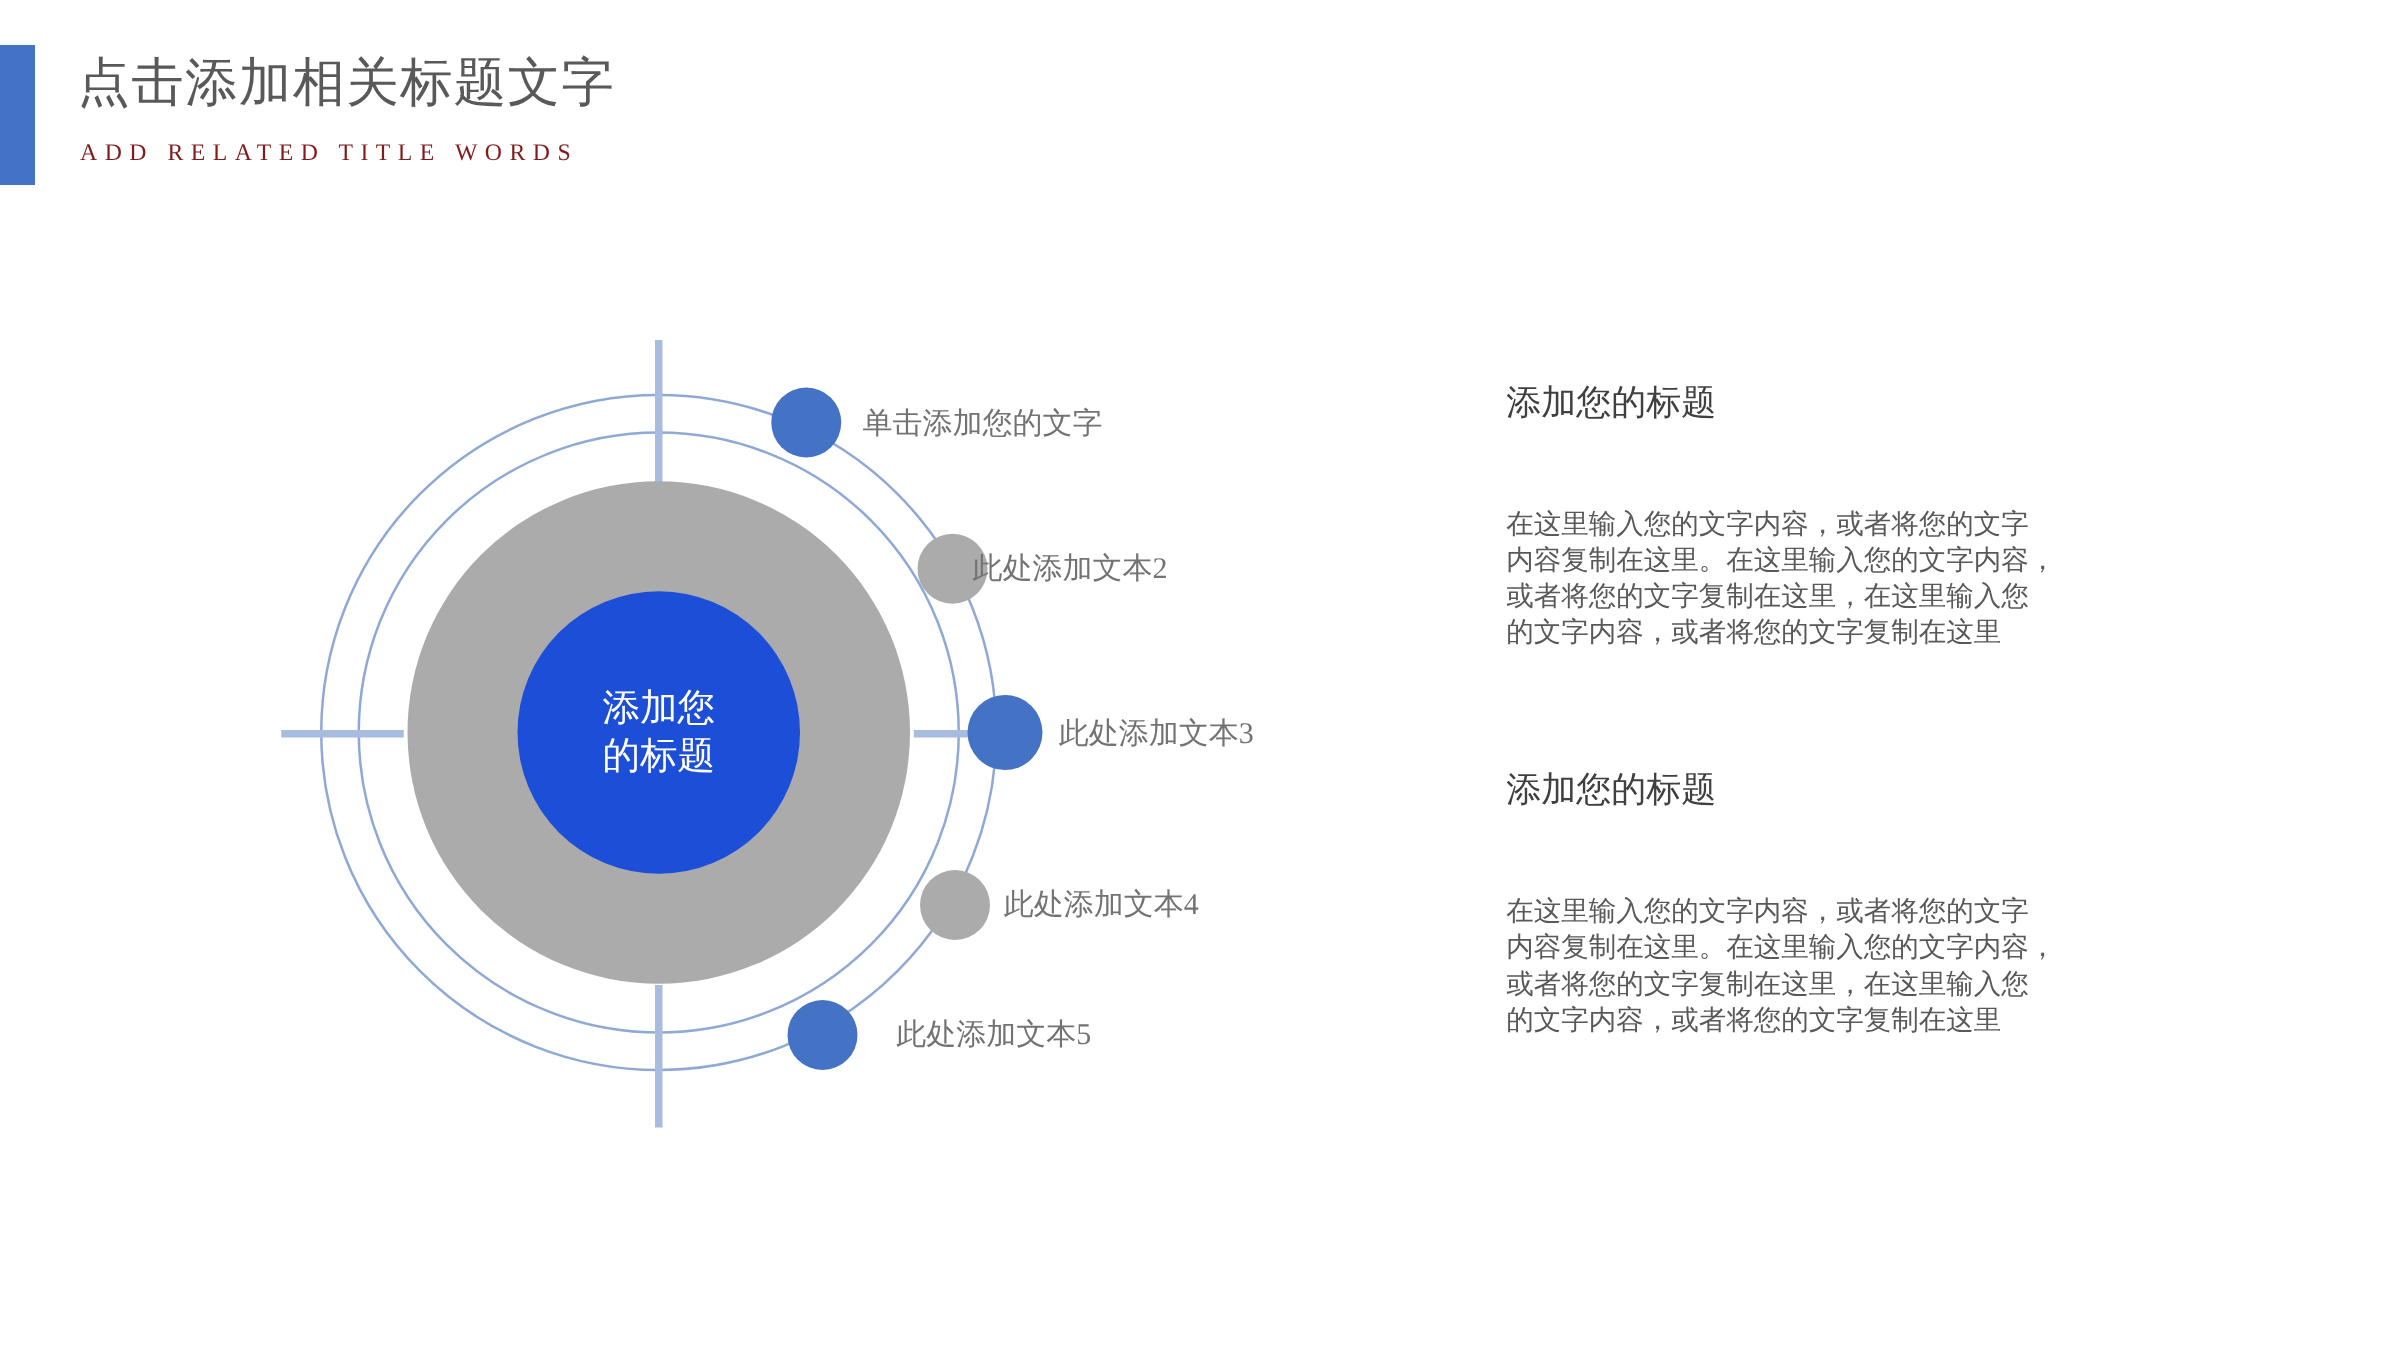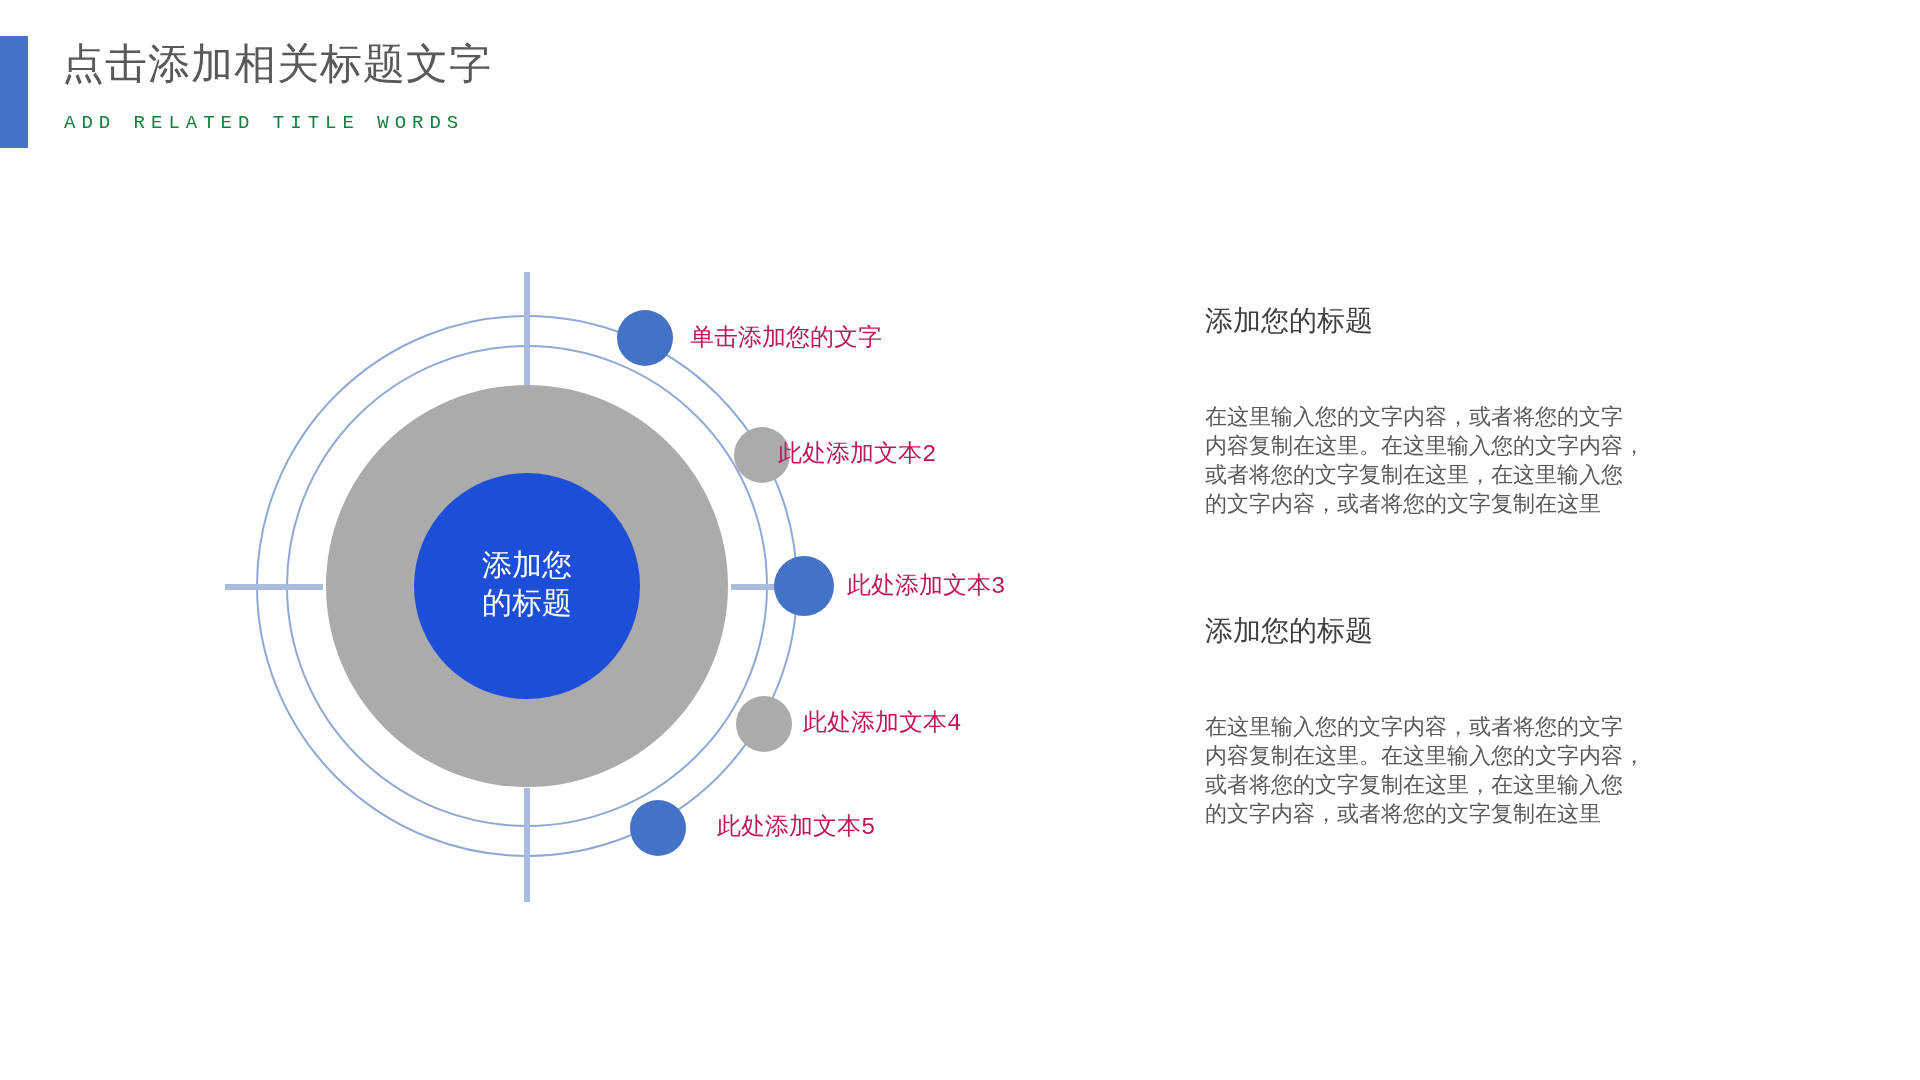--- a/index.html
+++ b/index.html
@@ -6,21 +6,21 @@
     margin: 0;
     padding: 0;
     background: #ffffff;
   }
   #slide {
     position: relative;
     width: 1920px;
     height: 1080px;
     background: #ffffff;
     overflow: hidden;
-    font-family: Liberation Mono, monospace;
+    font-family: Liberation Serif, serif;
   }
   .abs { position: absolute; }
 
   
   .accent-bar {
     left: 0; top: 36px;
     width: 28px; height: 112px;
     background: #4472c4;
   }
   .main-title {
@@ -28,21 +28,21 @@
     font-size: 42px;
     line-height: 1.4;
     color: #595959;
     letter-spacing: 1px;
     white-space: nowrap;
   }
   .sub-title {
     left: 64px; top: 112px;
     font-size: 19px;
     letter-spacing: 6px;
-    color: #15803d;
+    color: #7f1d1d;
     white-space: nowrap;
   }
 
   
   .ring {
     border-radius: 50%;
     box-sizing: border-box;
   }
   .ring-outer {
     left: 256px; top: 315px;
@@ -88,21 +88,21 @@
   .sat-gray { background: #ababab; }
   .sat1 { left: 617px; top: 310px; }
   .sat2 { left: 734px; top: 427px; }
   .sat3 { left: 774px; top: 556px; width: 60px; height: 60px; }
   .sat4 { left: 736px; top: 696px; }
   .sat5 { left: 630px; top: 800px; }
 
   .sat-label {
     font-size: 24px;
     line-height: 34px;
-    color: #be185d;
+    color: #737373;
     white-space: nowrap;
   }
   .lab1 { left: 690px; top: 322px; }
   .lab2 { left: 778px; top: 438px; }
   .lab3 { left: 847px; top: 570px; }
   .lab4 { left: 803px; top: 707px; }
   .lab5 { left: 700px; top: 811px; margin-left: 17px; }
 
   
   .content-heading {

